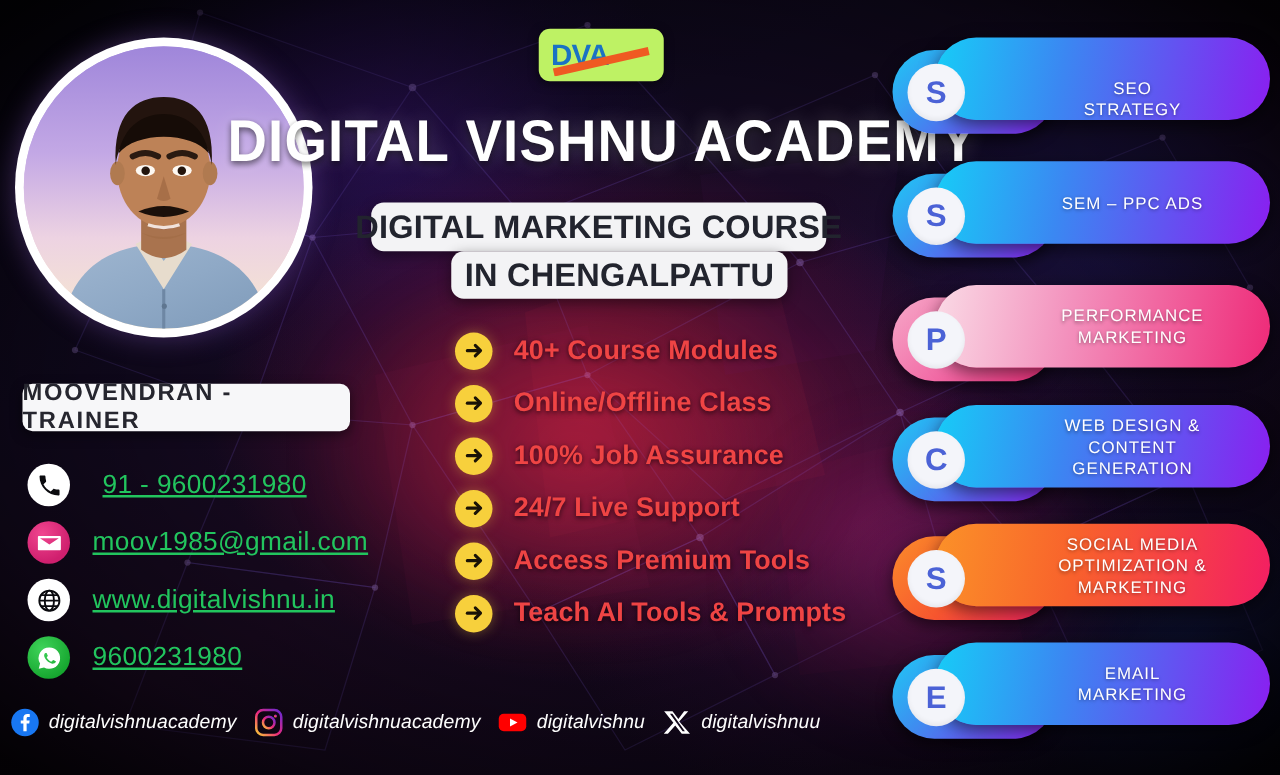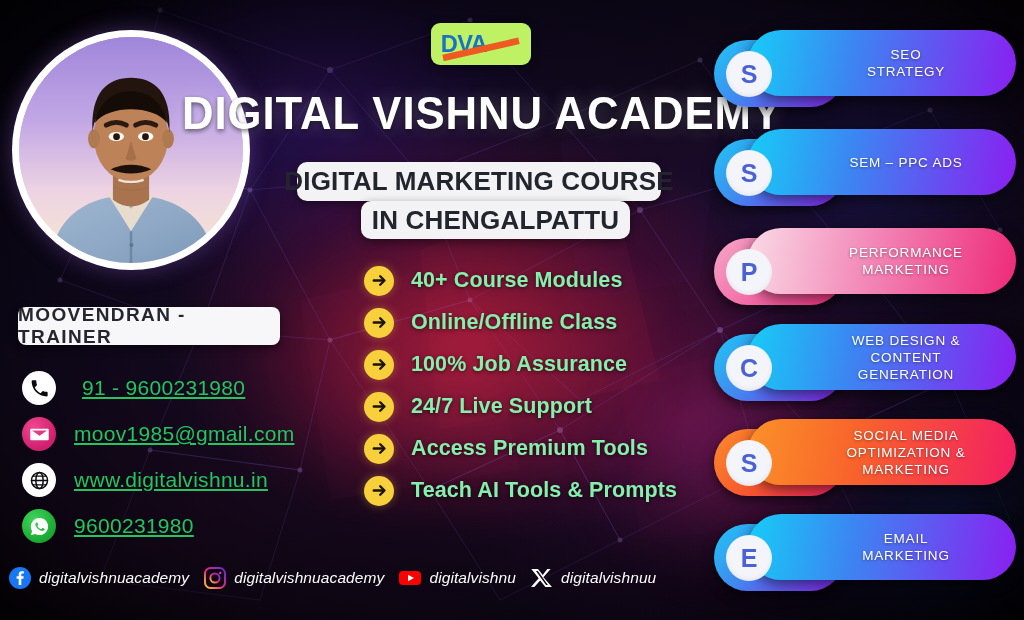--- a/index.html
+++ b/index.html
@@ -96,21 +96,21 @@
   .features{position:absolute;left:364px;top:260px;width:350px;}
   .feat{display:flex;align-items:center;height:41px;margin-bottom:1px;}
   .feat-icon{
     width:30px;height:30px;border-radius:50%;
     background:#f7d03c;flex:0 0 30px;
     display:flex;align-items:center;justify-content:center;
     box-shadow:0 0 10px rgba(247,208,60,.35);
   }
   .feat-icon svg{width:17px;height:17px;}
   .feat-label{
-    margin-left:17px;color:#86efac;font-size:21.5px;font-weight:bold;
+    margin-left:17px;color:#ef4444;font-size:21.5px;font-weight:bold;
     letter-spacing:.1px;white-space:nowrap;
     text-shadow:0 1px 4px rgba(0,0,0,.65);
   }
 
   
   .trainer{
     position:absolute;left:18px;top:307px;width:262px;height:38px;
     background:#f7f7f9;border-radius:8px;
     display:flex;align-items:center;justify-content:center;
     color:#26262f;font-weight:bold;font-size:19px;letter-spacing:1.4px;
@@ -436,21 +436,21 @@
           </svg>
       </span>
       <span class="soc-label">digitalvishnuu</span>
     </div>
   </div>
 
   <div class="badges">
 
     <div class="badge" style="top:0px;">
       <div class="tab" style="background:linear-gradient(135deg,#1fc8f5 0%,#3e8df0 38%,#8a1ff0 100%);"></div>
-      <div class="pill" style="background:linear-gradient(100deg,#16cdf7 0%,#3b87f2 38%,#8a1ff0 100%);">
+      <div class="pill" style="background:linear-gradient(100deg,#16cdf7 0%,#3b87f2 38%,#8a1ff0 100%);align-items:flex-end;">
         <span>SEO<br>STRATEGY</span>
       </div>
       <div class="disc">S</div>
     </div>
 
     <div class="badge" style="top:99px;">
       <div class="tab" style="background:linear-gradient(135deg,#1fc8f5 0%,#3e8df0 38%,#8a1ff0 100%);"></div>
       <div class="pill" style="background:linear-gradient(100deg,#16cdf7 0%,#3b87f2 38%,#8a1ff0 100%);">
         <span>SEM – PPC ADS</span>
       </div>

